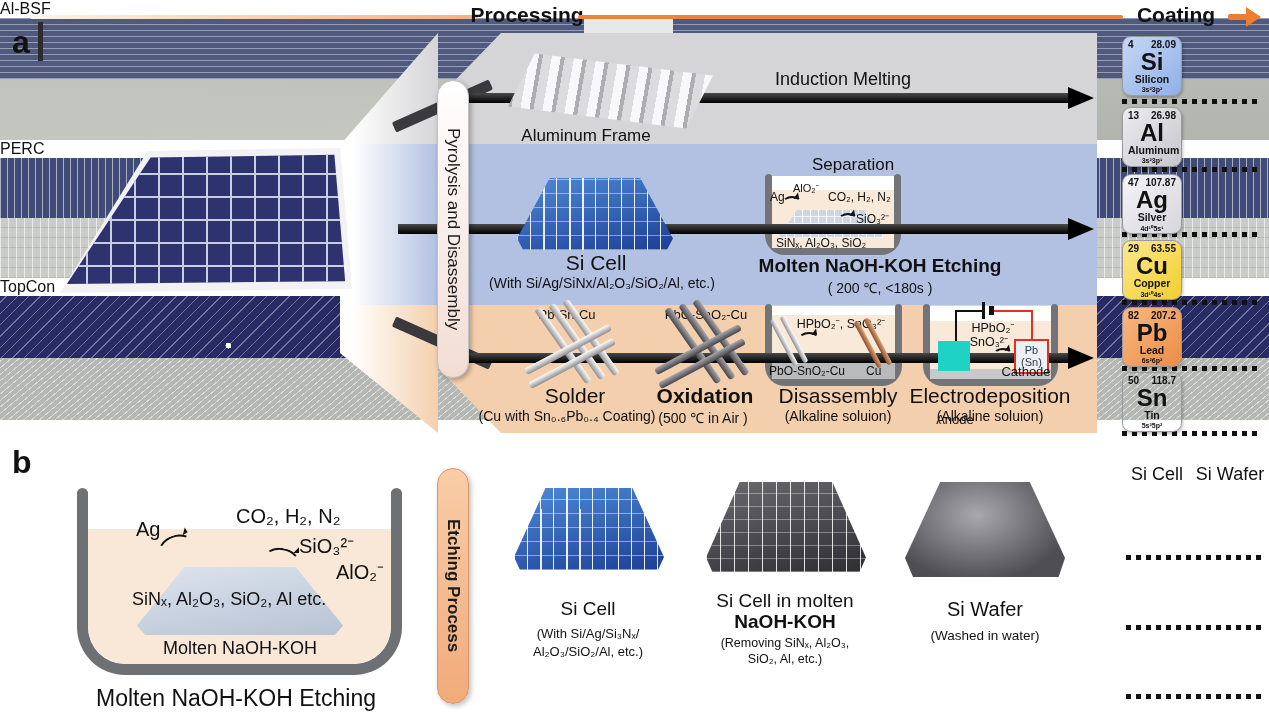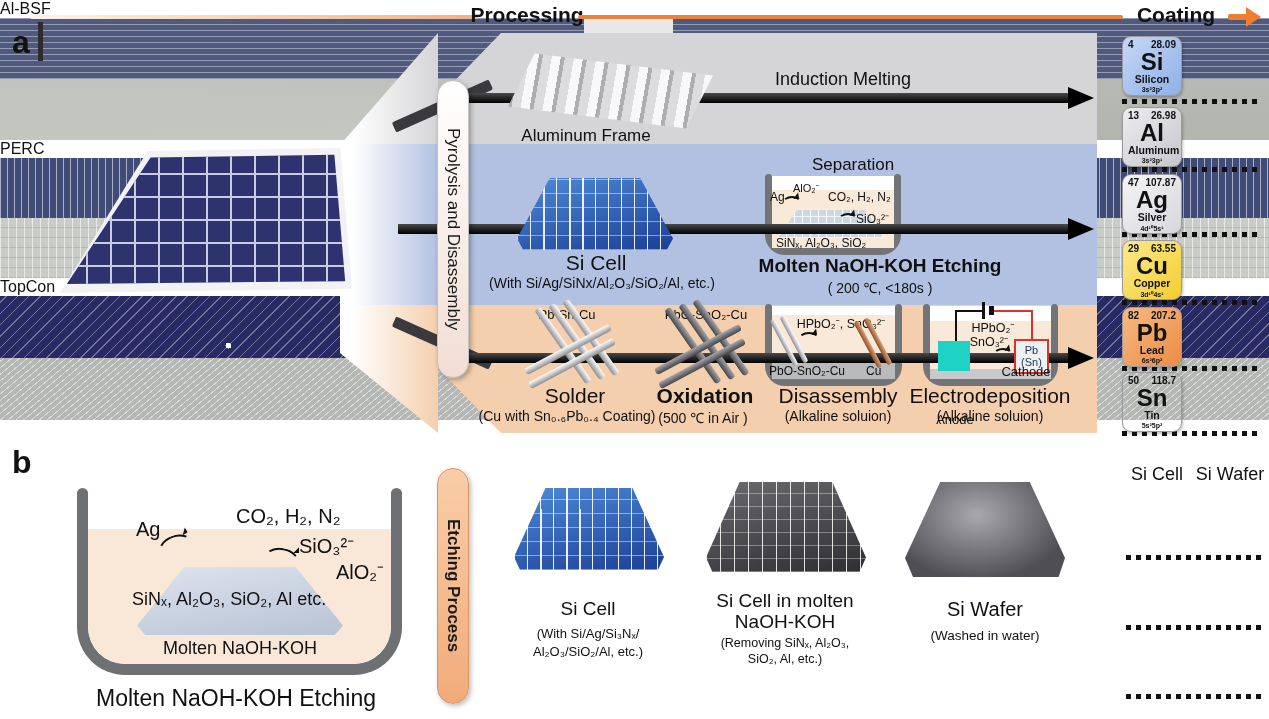--- a/index.html
+++ b/index.html
@@ -328,21 +328,21 @@
   <div class="t ctr" style="left:588px;top:598px;font-size:19px;font-weight:500;">Si Cell</div>
   <div class="t ctr" style="left:588px;top:626px;font-size:13px;">(With Si/Ag/Si₃Nₓ/</div>
   <div class="t ctr" style="left:588px;top:644px;font-size:13px;">Al₂O₃/SiO₂/Al, etc.)</div>
 
   <div class="sline" style="left:676px;top:577px;width:14px;"></div>
   <div class="shead" style="left:689px;top:572px;"></div>
 
   <div class="card" style="left:695px;width:180px;"></div>
   <div class="abs fig darkcell" style="left:706px;top:482px;width:160px;height:90px;"></div>
   <div class="t ctr" style="left:785px;top:590px;font-size:19px;font-weight:500;">Si Cell in molten</div>
-  <div class="t ctr" style="left:785px;top:611px;font-size:19px;font-weight:400;">NaOH-KOH</div>
+  <div class="t ctr" style="left:785px;top:611px;font-size:19px;font-weight:700;">NaOH-KOH</div>
   <div class="t ctr" style="left:785px;top:636px;font-size:12.5px;">(Removing SiNₓ, Al₂O₃,</div>
   <div class="t ctr" style="left:785px;top:652px;font-size:12.5px;">SiO₂, Al, etc.)</div>
 
   <div class="sline" style="left:873px;top:577px;width:14px;"></div>
   <div class="shead" style="left:886px;top:572px;"></div>
 
   <div class="card" style="left:890px;width:190px;"></div>
   <div class="abs fig wafer" style="left:905px;top:482px;width:160px;height:95px;"></div>
   <div class="t ctr" style="left:985px;top:598px;font-size:20px;font-weight:500;">Si Wafer</div>
   <div class="t ctr" style="left:985px;top:628px;font-size:13.5px;">(Washed in water)</div>

